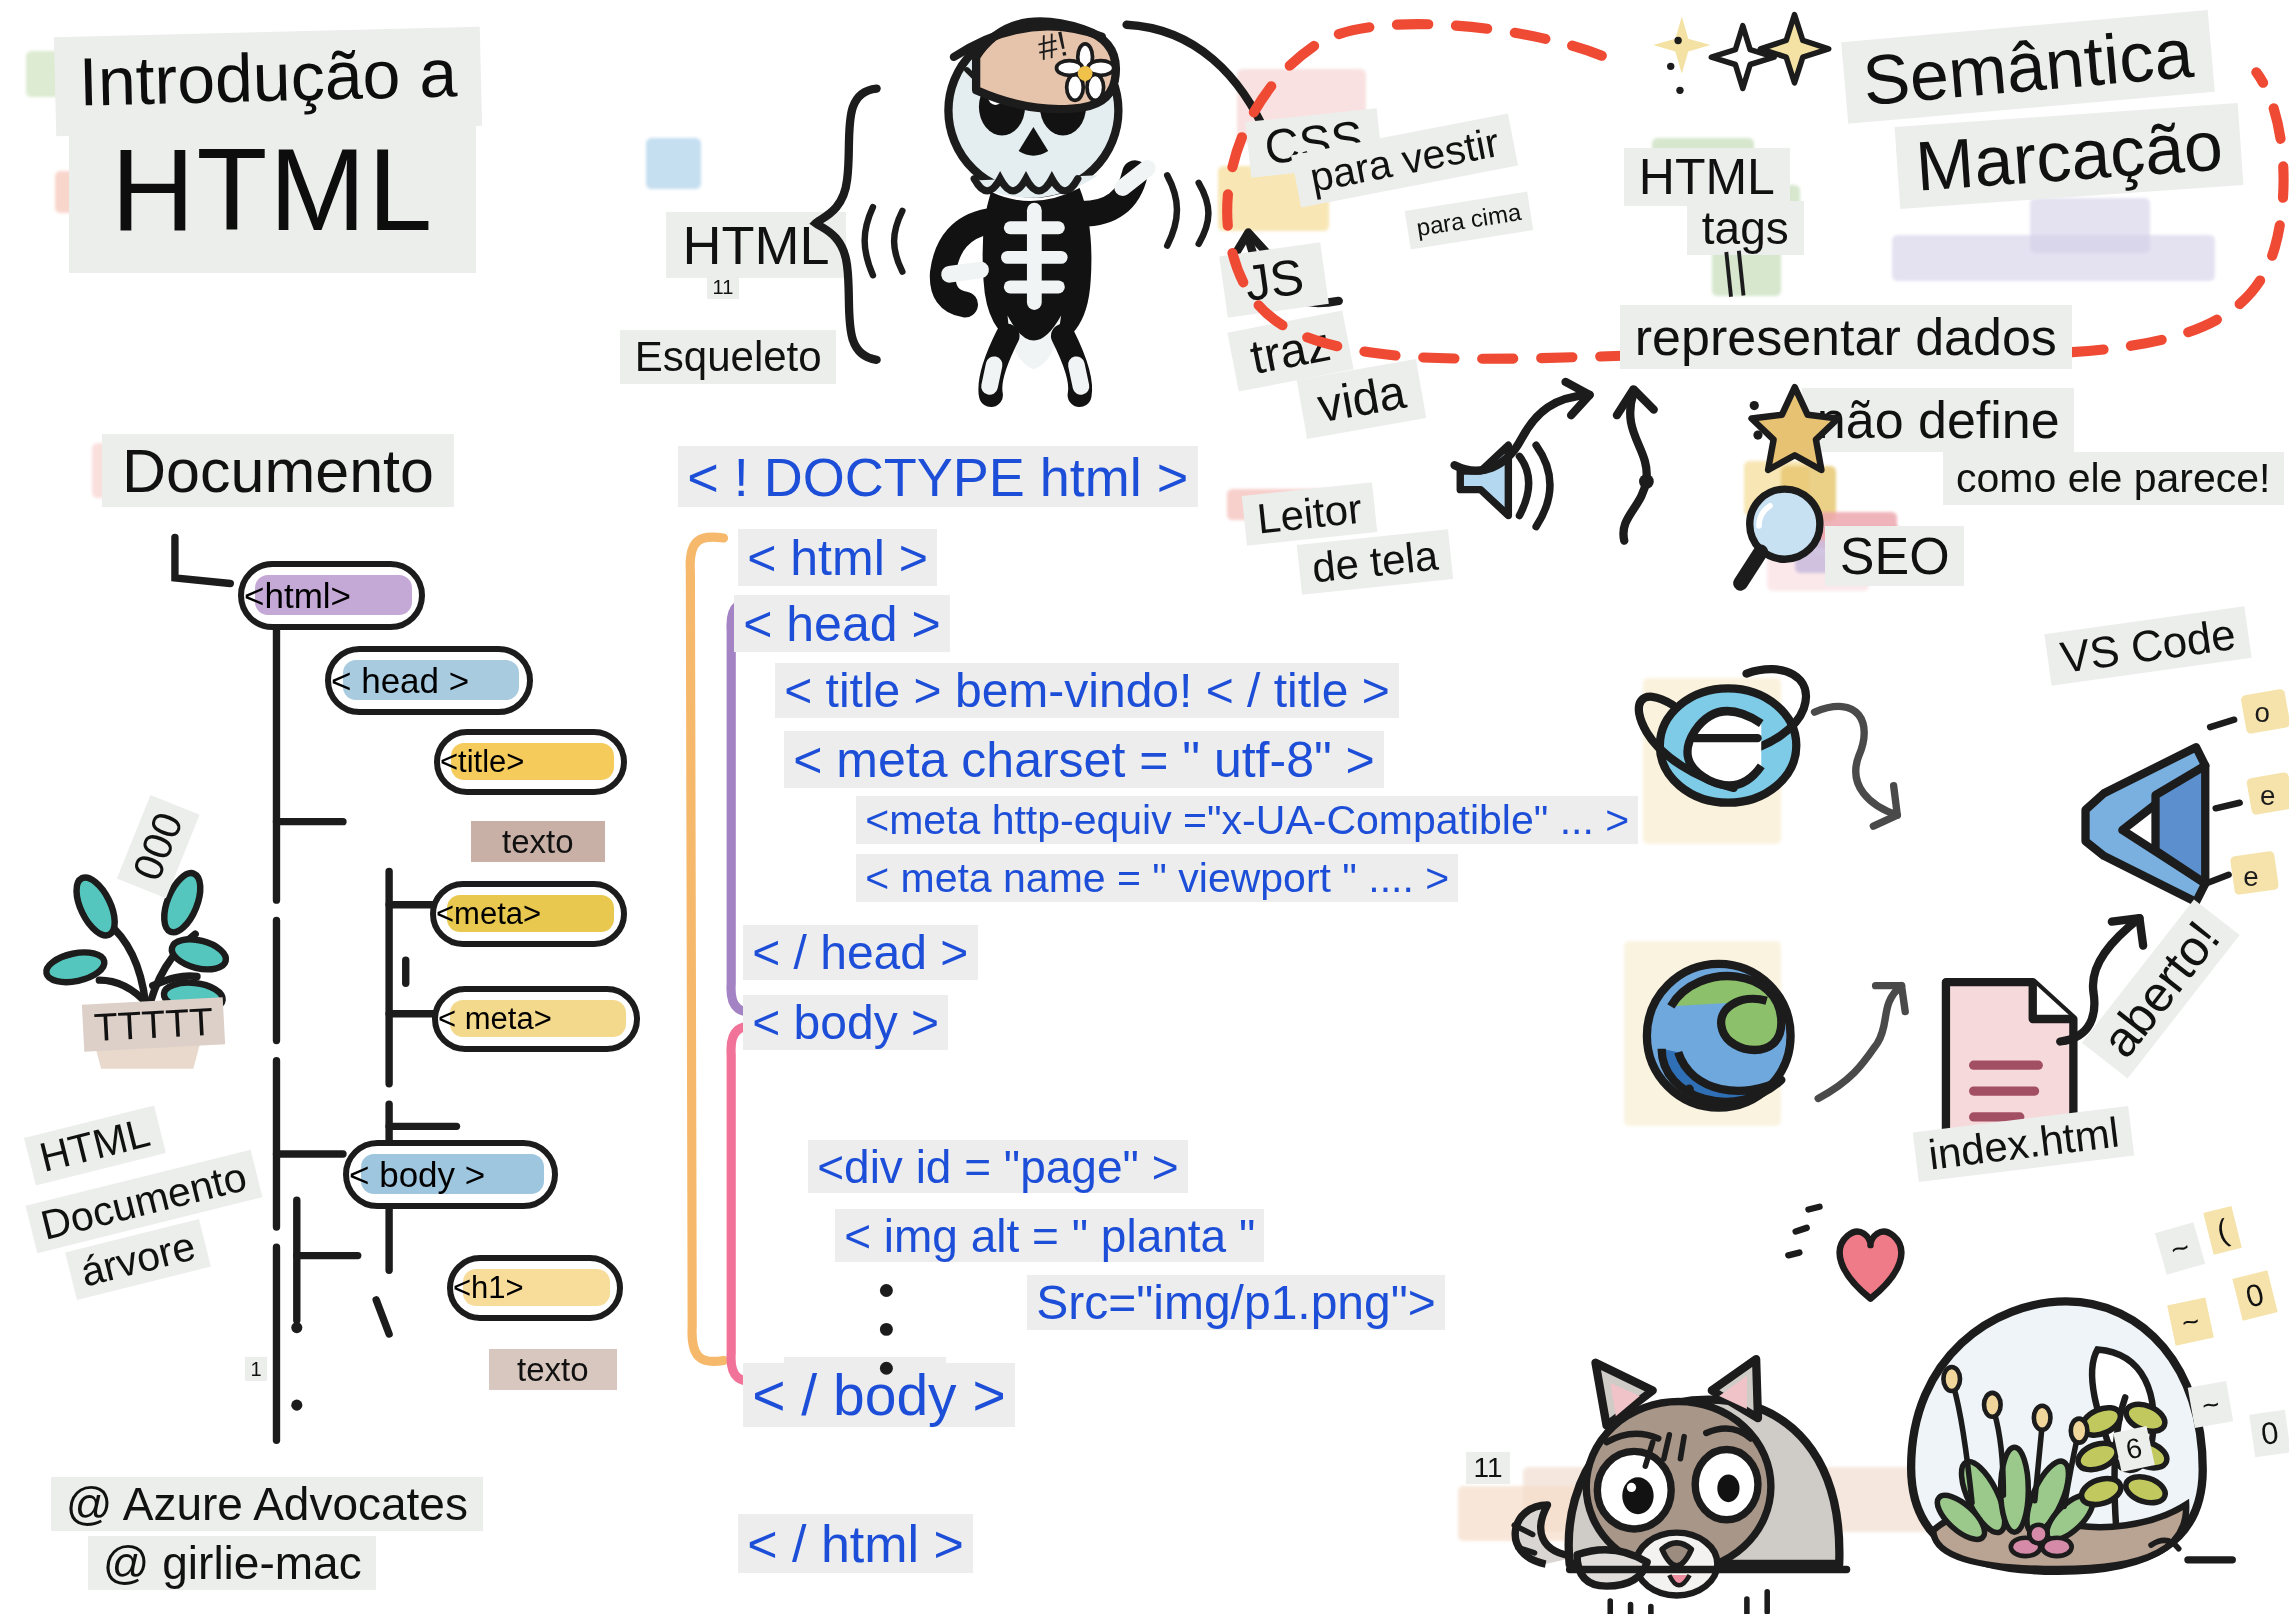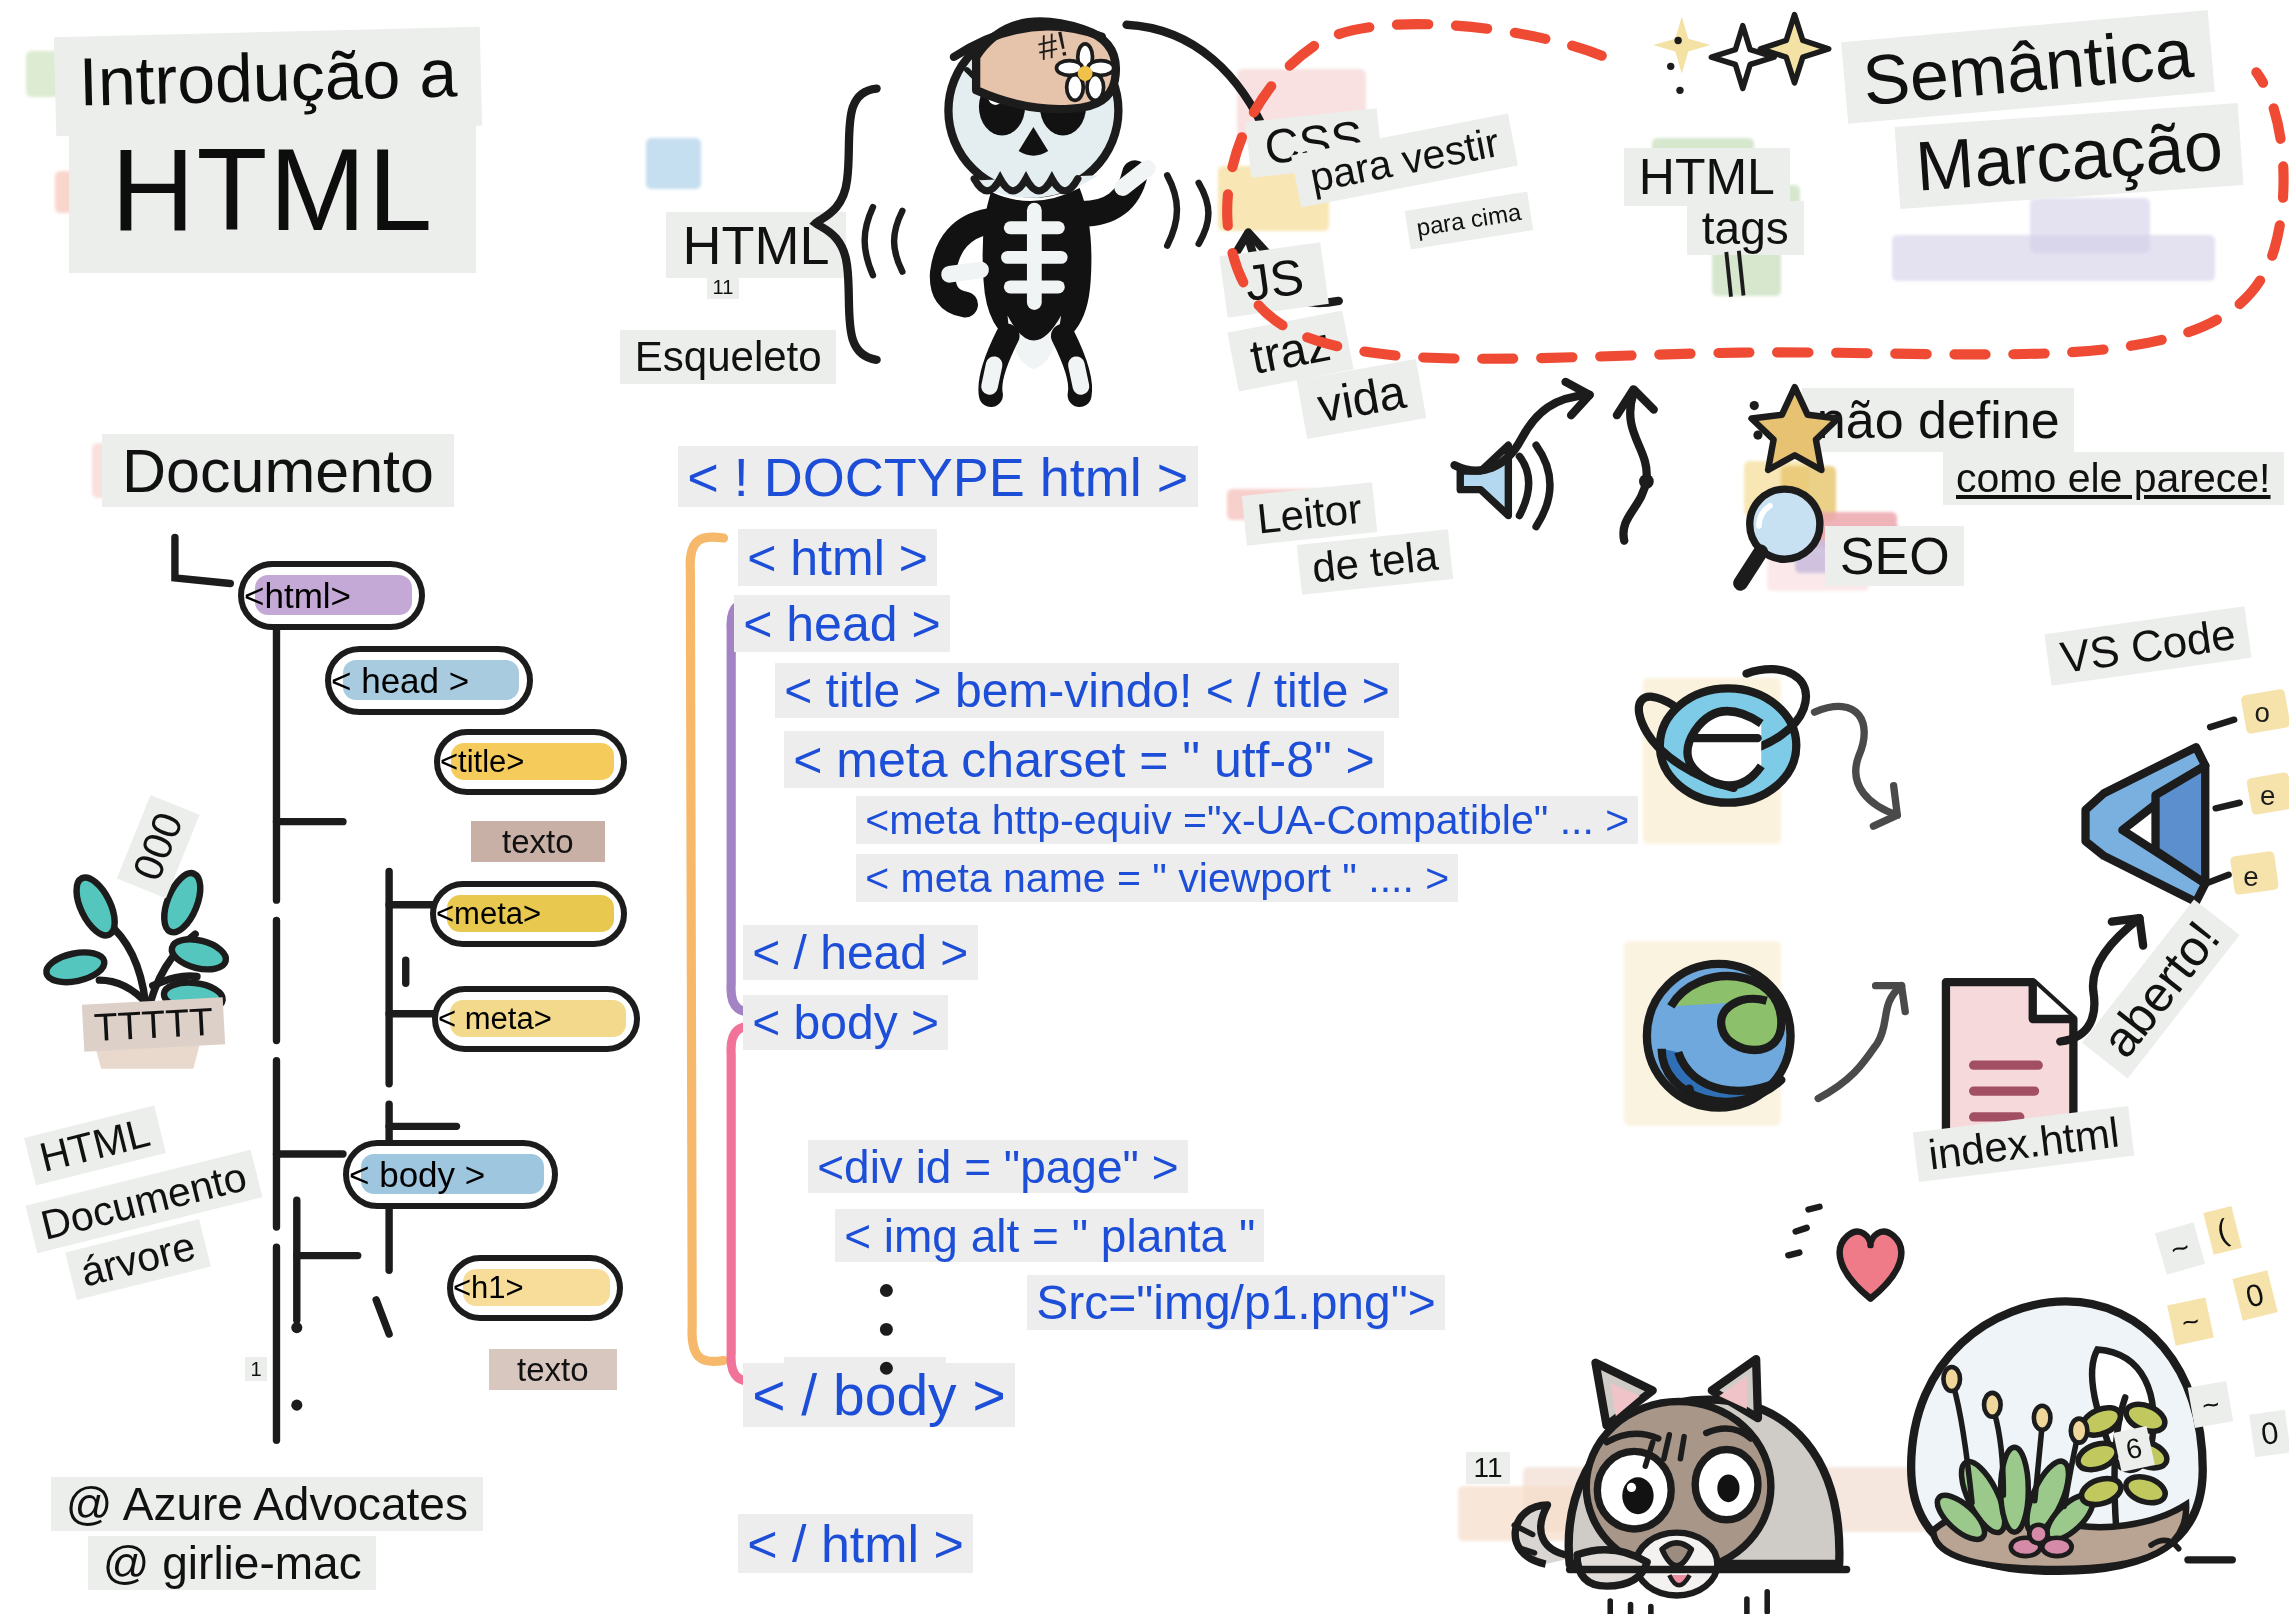--- a/index.html
+++ b/index.html
@@ -148,22 +148,23 @@
     <circle cx="38" cy="34" r="4" fill="#1c1c1c"></circle>
       <circle cx="30" cy="62" r="4" fill="#1c1c1c"></circle>
     <circle cx="40" cy="88" r="4" fill="#1c1c1c"></circle>
   </svg>
 
   <div class="abs chip" style="left:1844px;top:26px;padding:5.5px 18.5px;font-size:70px;transform:rotate(-5deg);">Semântica</div>
   <div class="abs chip" style="left:1897px;top:115px;padding:5.5px 18.5px;font-size:70px;transform:rotate(-4deg);">Marcação</div>
   <div class="abs chip" style="left:1624px;top:148px;padding:3.7px 14.8px;font-size:50px;">HTML</div>
   <div class="abs chip" style="left:1687px;top:201px;padding:3.7px 14.8px;font-size:46px;">tags</div>
   <div class="abs" style="left:1722px;top:242px;font-size:48px;color:#1c1c1c;transform:rotate(-6deg);">||</div>
+  <div class="abs chip" style="left:1620px;top:305px;padding:5.5px 14.8px;font-size:52px;">representar dados</div>
   <div class="abs chip" style="left:1802px;top:388px;padding:5.5px 14.8px;font-size:52px;">não define</div>
-  <div class="abs chip" style="left:1943px;top:452px;padding:5.5px 13px;font-size:41px;text-decoration:underline;">como ele parece!</div>
+  <div class="abs chip" style="left:1943px;top:452px;padding:5.5px 13px;font-size:41px;">como ele parece!</div>
   <div class="abs chip" style="left:1825px;top:526px;padding:3.7px 14.8px;font-size:52px;">SEO</div>
   <div class="abs chip" style="left:1244px;top:489px;padding:3.7px 13px;font-size:42px;transform:rotate(-6deg);">Leitor</div>
   <div class="abs chip" style="left:1299px;top:537px;padding:3.7px 13px;font-size:42px;transform:rotate(-6deg);">de tela</div>
 
   <svg class="abs" style="left:1451px;top:434px;width:111px;height:102px;" viewBox="0 0 120 110" width="111" height="102">
     <path d="M10,40 h22 l30,-28 v76 l-30,-28 h-22 z" fill="#b4d8ef" stroke="#1c1c1c" stroke-width="8" stroke-linejoin="round"></path>
     <path d="M74,24 q20,26 0,64" fill="none" stroke="#1c1c1c" stroke-width="8" stroke-linecap="round"></path>
     <path d="M92,12 q30,42 0,88" fill="none" stroke="#1c1c1c" stroke-width="8" stroke-linecap="round"></path>
   </svg>
 

